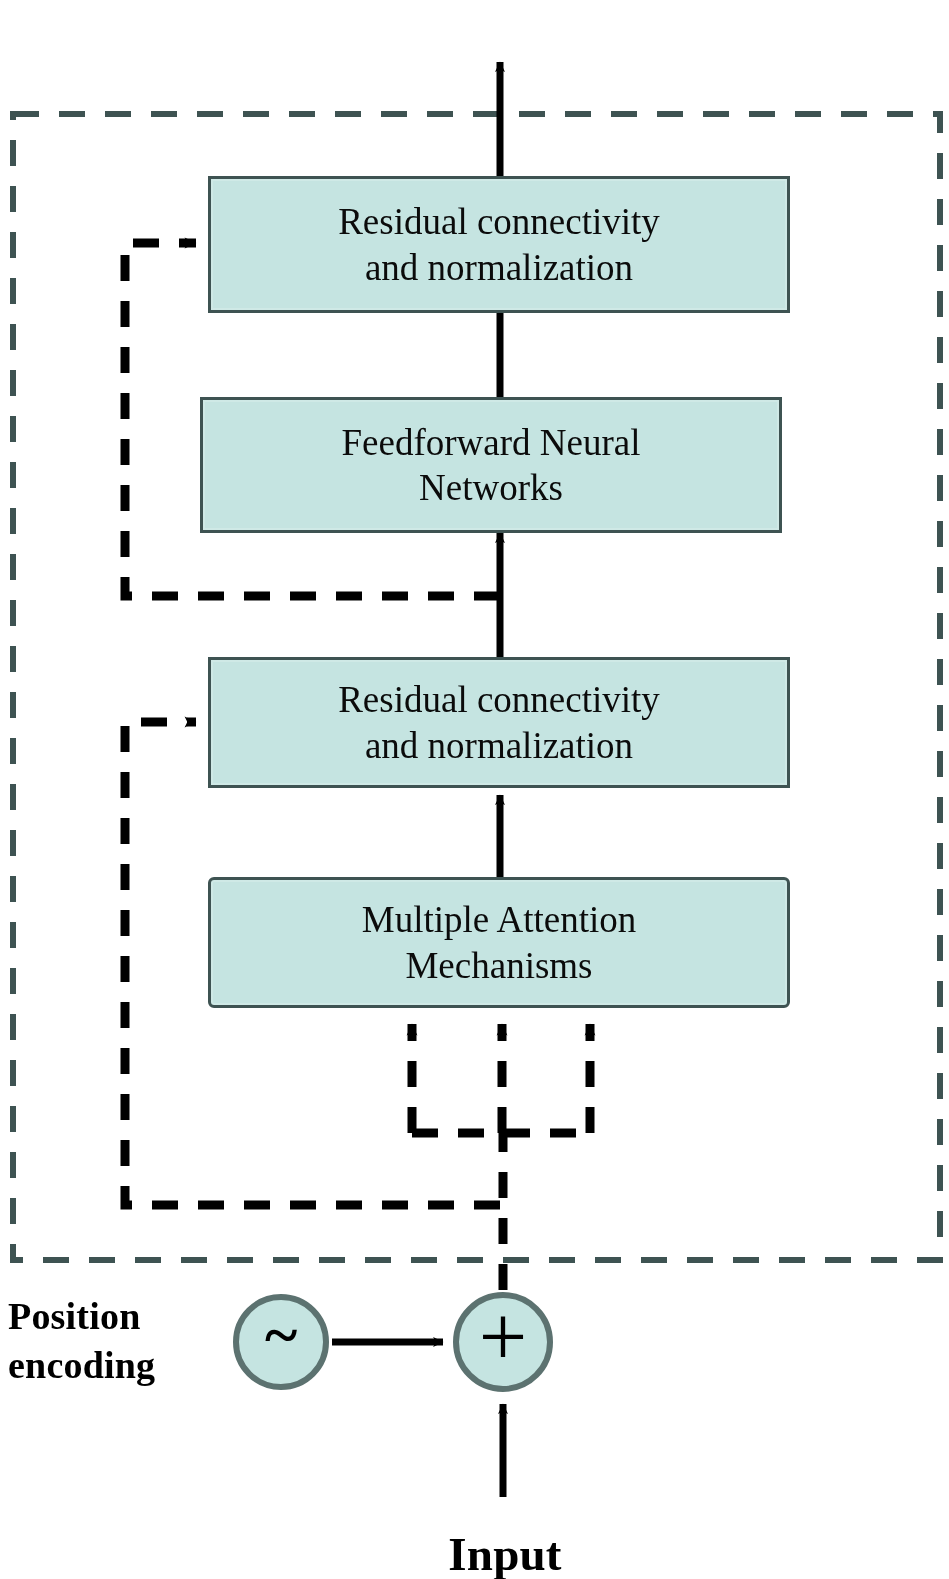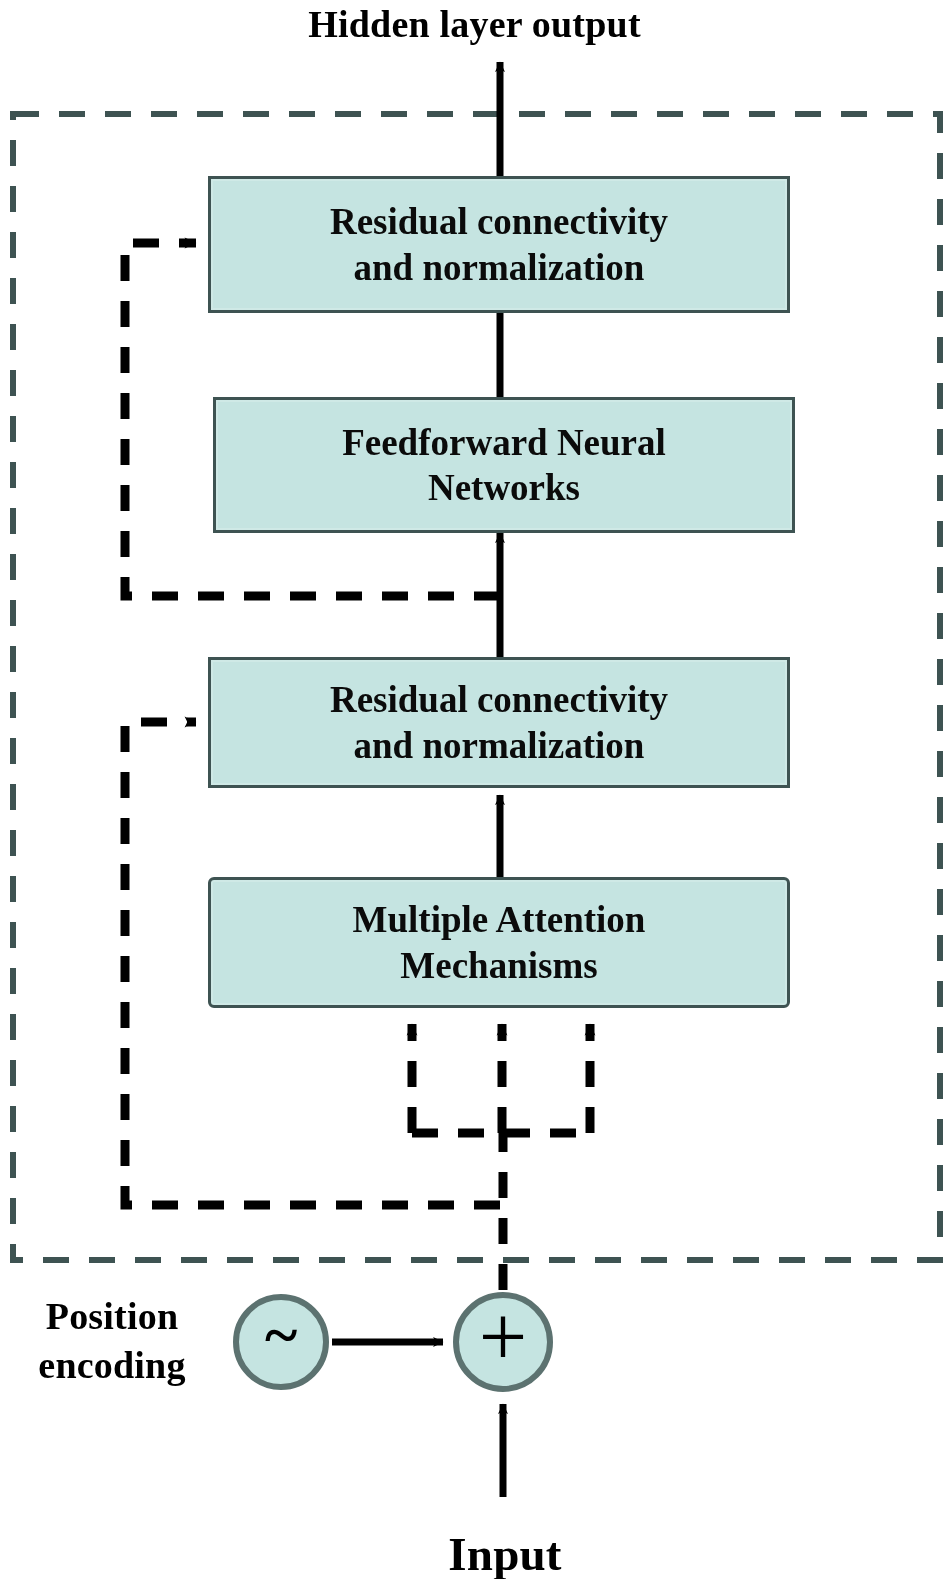--- a/index.html
+++ b/index.html
@@ -48,35 +48,34 @@
     left: 355px;
     top: 1527px;
     width: 300px;
     font-size: 47px;
   }
   #position-caption {
     left: 8px;
     top: 1292px;
     width: 208px;
     font-size: 38px;
-    text-align: center;
+    text-align: left;
     line-height: 1.3;
   }
 
   
   .proc-box {
     position: absolute;
     box-sizing: border-box;
     background: #c5e4e1;
     border: 3px solid #3e5352;
     box-shadow: inset 0 0 0 2px #cfe9e6;
     display: flex;
     align-items: center;
     justify-content: center;
-    font-weight: bold;
   }
   .proc-label {
     font-family: "Liberation Serif", "DejaVu Serif", serif;
     font-size: 37px;
     color: #0b0b0b;
     text-align: center;
     line-height: 1.22;
     white-space: pre-line;
     padding: 0 10px;
   }
@@ -143,28 +142,27 @@
 
     <line x1="500" y1="787" x2="500" y2="533" stroke="#000000" stroke-width="7" marker-end="url(#arrow-solid)"></line>
 
     <polyline points="500,596 125,596 125,243 196,243" fill="none" stroke="#000000" stroke-width="9" stroke-dasharray="26 20" marker-end="url(#arrow-dashed)"></polyline>
 
     <line x1="500" y1="397" x2="500" y2="313" stroke="#000000" stroke-width="7"></line>
 
     <line x1="500" y1="176" x2="500" y2="62" stroke="#000000" stroke-width="7" marker-end="url(#arrow-solid)"></line>
   </svg>
 
-  <div class="caption" id="title-caption">Hidden layer output</div>
 
   <div class="proc-box" id="box-residual-top" style="left:208px; top:176px; width:582px; height:137px;">
     <span class="proc-label">Residual connectivity
 and normalization</span>
   </div>
 
-  <div class="proc-box" id="box-feedforward" style="left:213px; top:397px; width:582px; height:136px;">
+  <div class="proc-box" id="box-feedforward" style="left:200px; top:397px; width:582px; height:136px;">
     <span class="proc-label">Feedforward Neural
 Networks</span>
   </div>
 
   <div class="proc-box" id="box-residual-bottom" style="left:208px; top:657px; width:582px; height:131px;">
     <span class="proc-label">Residual connectivity
 and normalization</span>
   </div>
 
   <div class="proc-box" id="box-attention" style="left:208px; top:877px; width:582px; height:131px;border-radius:6px;">

